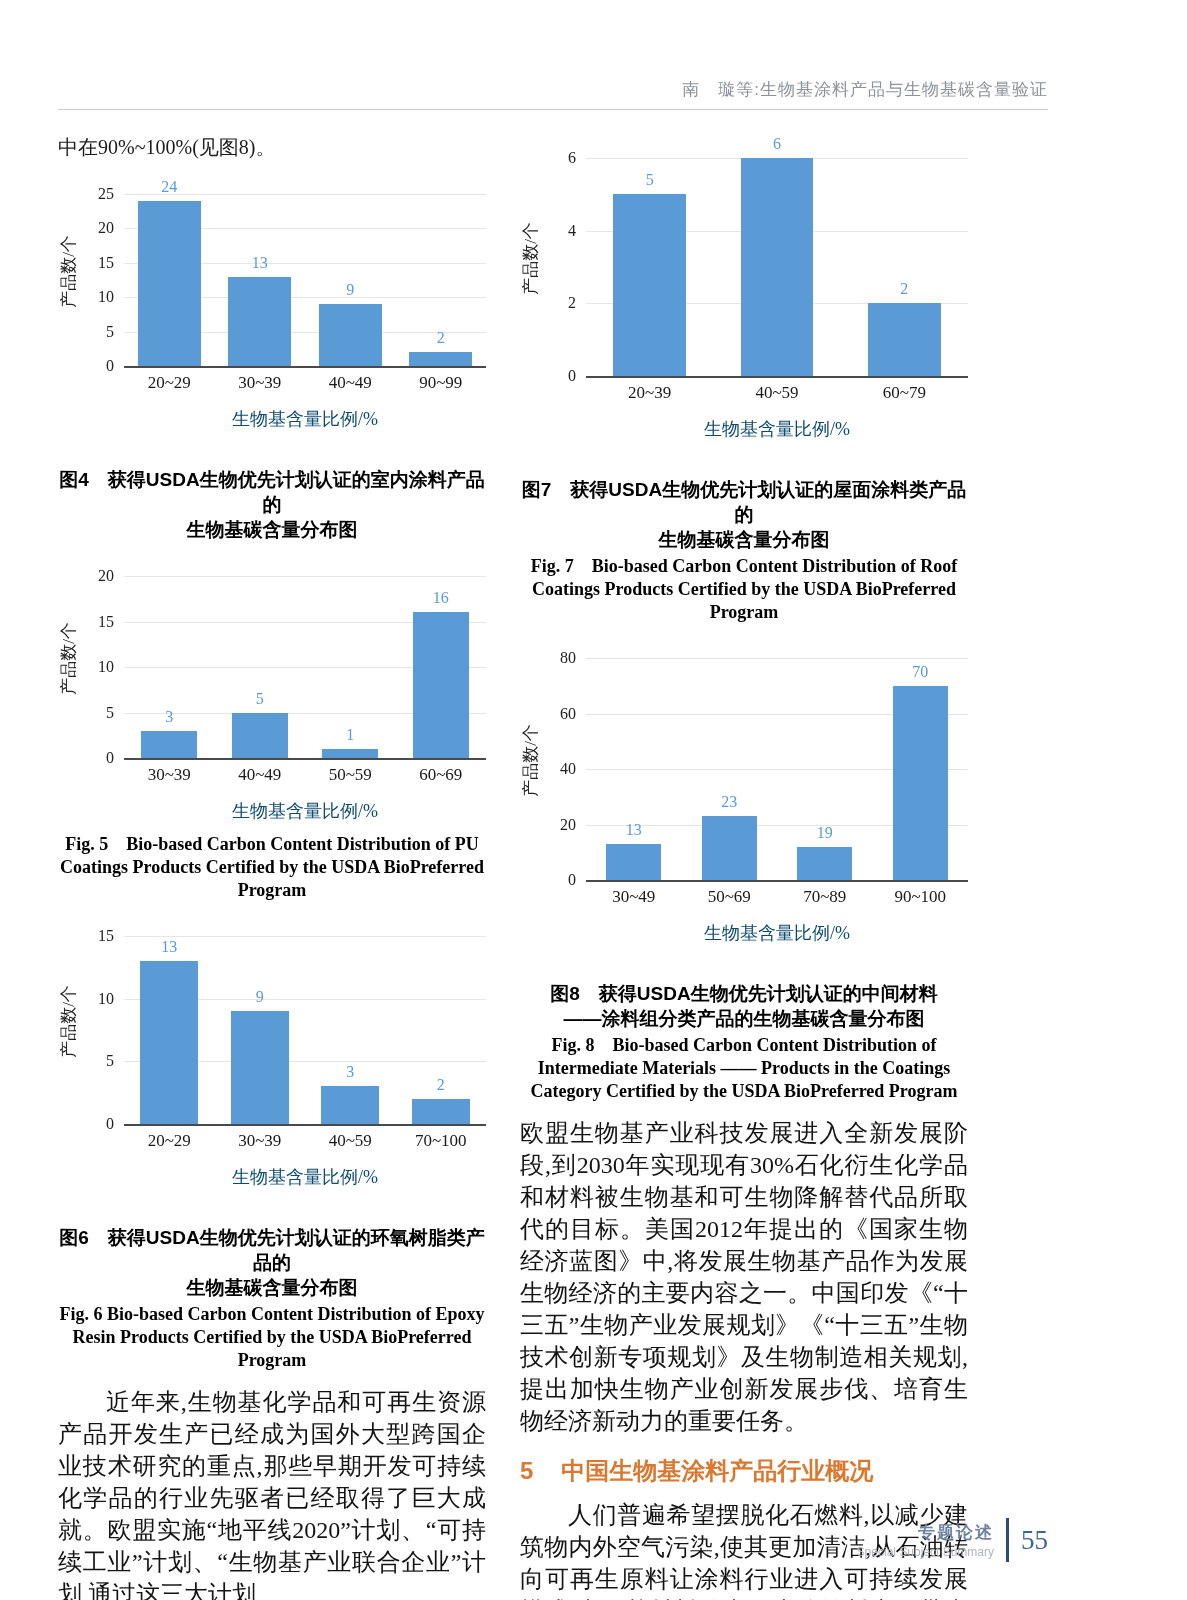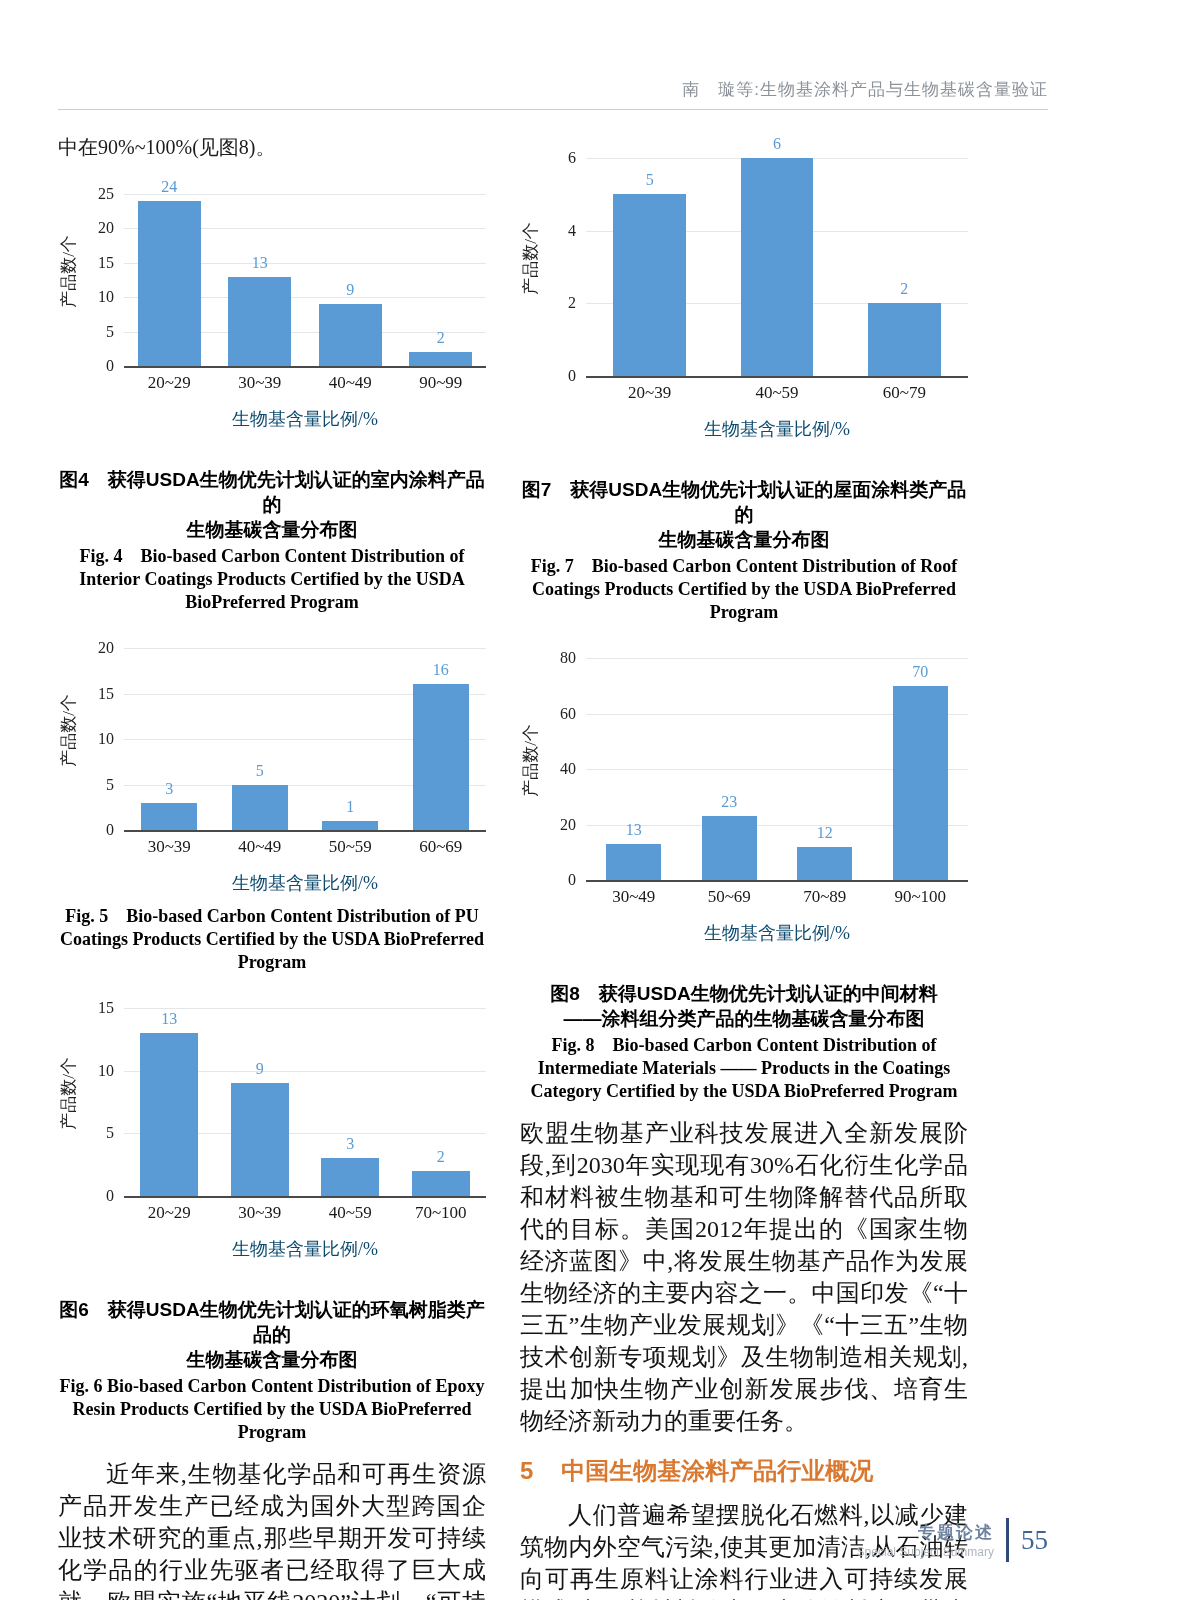--- a/index.html
+++ b/index.html
@@ -127,21 +127,20 @@
                 <div class="cat">90~99</div>
               </div>
             <div class="xlabel">生物基含量比例/%</div>
           </div>
         </div>
         <figcaption>
           <div class="cap-zh">
             <div>图4　获得USDA生物优先计划认证的室内涂料产品的</div>
             <div>生物基碳含量分布图</div>
           </div>
-          <div class="cap-en">Fig. 4　Bio-based Carbon Content Distribution of Interior Coatings Products Certified by the USDA BioPreferred Program</div>
         </figcaption>
       </figure>
 
       <figure class="fig">
         <div class="chart">
           <div class="ylabel">
               <span>产品数/个</span>
             </div>
           <div class="chart-main">
             <div class="plot" style="height: 182px;">
@@ -309,21 +308,21 @@
                   <div class="slot">
                     <div class="bar" style="height: 36.075px; width: 58%; background: var(--bar);"></div>
                     <div class="bar-val" style="bottom: 42.075px;">13</div>
                   </div>
                   <div class="slot">
                     <div class="bar" style="height: 63.825px; width: 58%; background: var(--bar);"></div>
                     <div class="bar-val" style="bottom: 69.825px;">23</div>
                   </div>
                   <div class="slot">
                     <div class="bar" style="height: 33.3px; width: 58%; background: var(--bar);"></div>
-                    <div class="bar-val" style="bottom: 39.3px;">12</div>
+                    <div class="bar-val" style="bottom: 39.3px;">19</div>
                   </div>
                   <div class="slot">
                     <div class="bar" style="height: 194.25px; width: 58%; background: var(--bar);"></div>
                     <div class="bar-val" style="bottom: 200.25px;">70</div>
                   </div>
                 </div>
               </div>
             <div class="cats">
                 <div class="cat">30~49</div>
                 <div class="cat">50~69</div>

